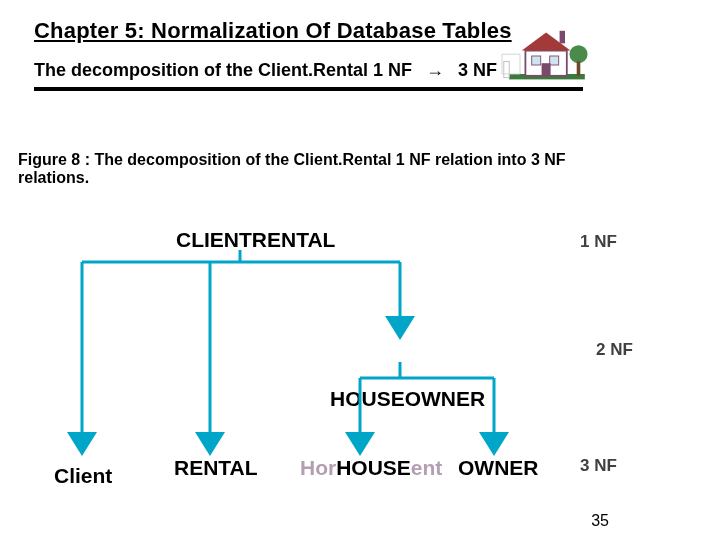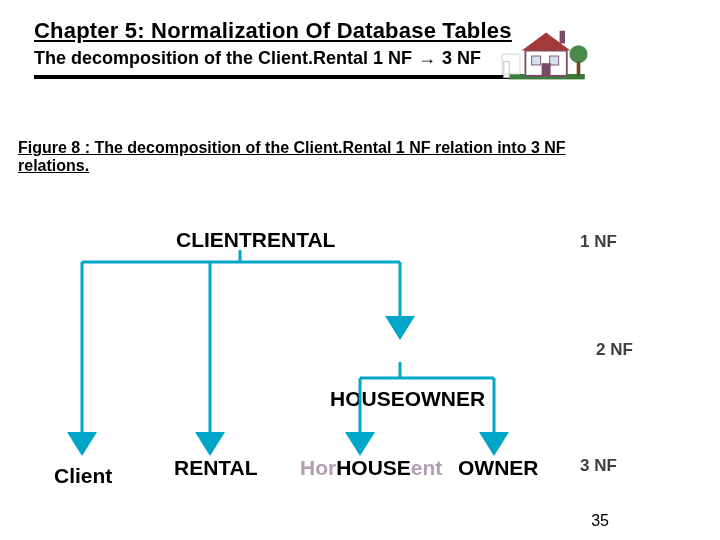--- a/index.html
+++ b/index.html
@@ -1,21 +1,21 @@
 <!DOCTYPE html>
 <html><head>
 <meta charset="utf-8">
 <style>
   * { box-sizing: border-box; margin: 0; padding: 0; }
   html, body { width: 720px; height: 540px; font-family: Arial, Helvetica, sans-serif; background: #fff; color: #000; }
-  .page { position: relative; width: 617px; height: 540px; text-decoration: underline; }
+  .page { position: relative; width: 617px; height: 540px; }
 
   .header { padding: 18px 34px 6px 34px; }
   .chapter { font-size: 22px; font-weight: 700; text-decoration: underline; letter-spacing: 0.2px; }
-  .subtitle { font-size: 18px; font-weight: 700; margin-top: 4px; display: inline-flex; align-items: center; gap: 6px; }
+  .subtitle { font-size: 18px; font-weight: 700; margin-top: 16px; display: inline-flex; align-items: center; gap: 14px; }
   .arrow-glyph { display: inline-block; font-weight: 900; }
   .hr { border: none; border-top: 4px solid #000; margin-top: 6px; }
 
   .caption { font-size: 16px; font-weight: 700; padding: 54px 18px 0 18px; }
 
   .diagram { position: absolute; left: 0; top: 200px; width: 720px; height: 310px; }
   .node { position: absolute; font-weight: 700; font-size: 21px; white-space: nowrap; }
   .nf-label { position: absolute; font-weight: 800; font-size: 17px; color: #404040; }
 
   .faded { color: #b39fb3; font-weight: 800; }

